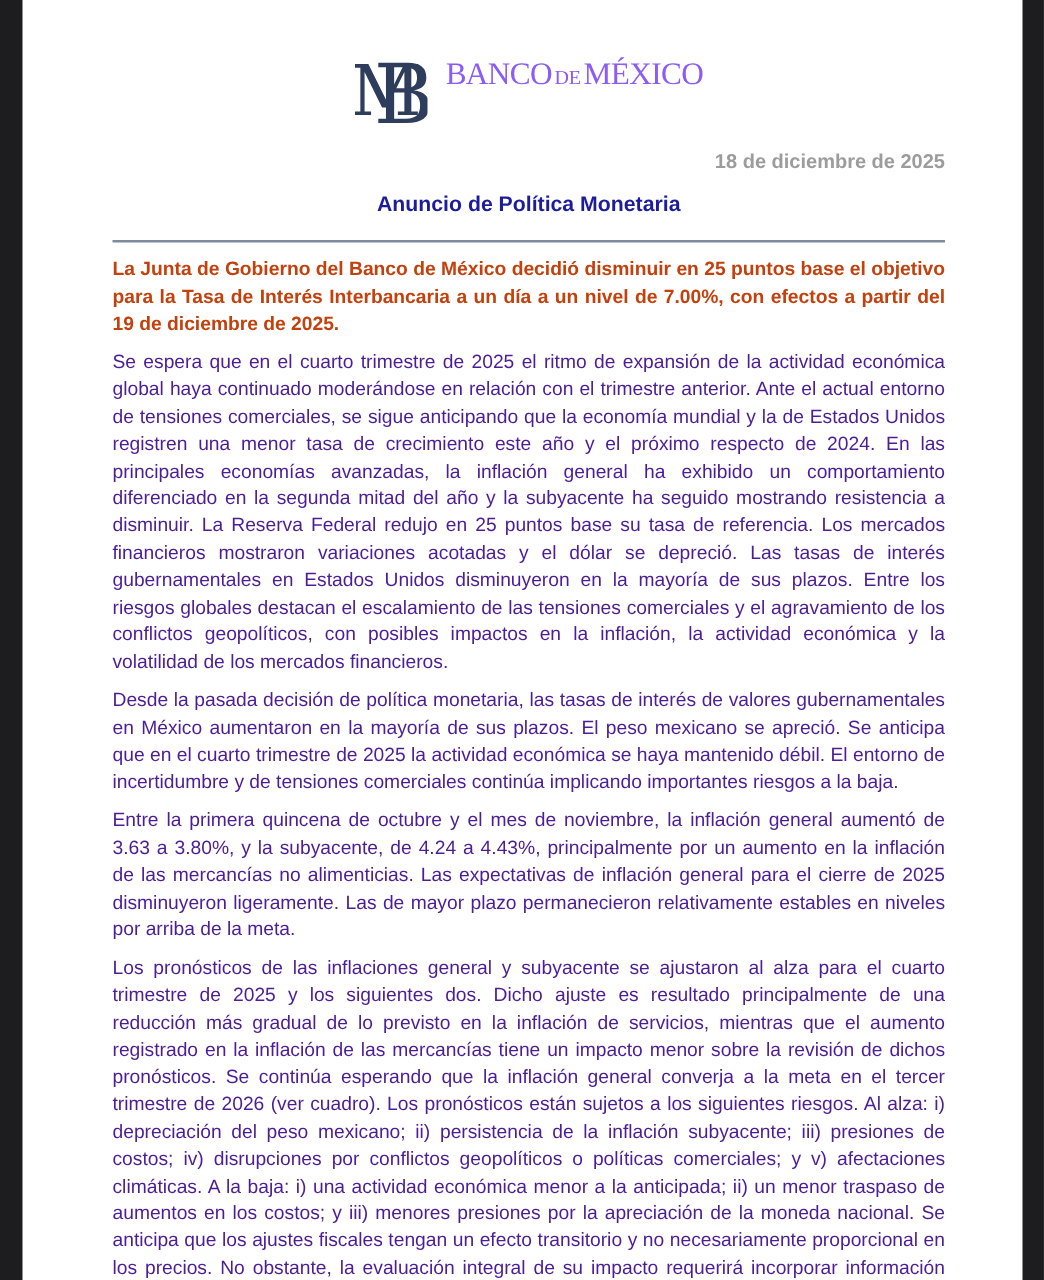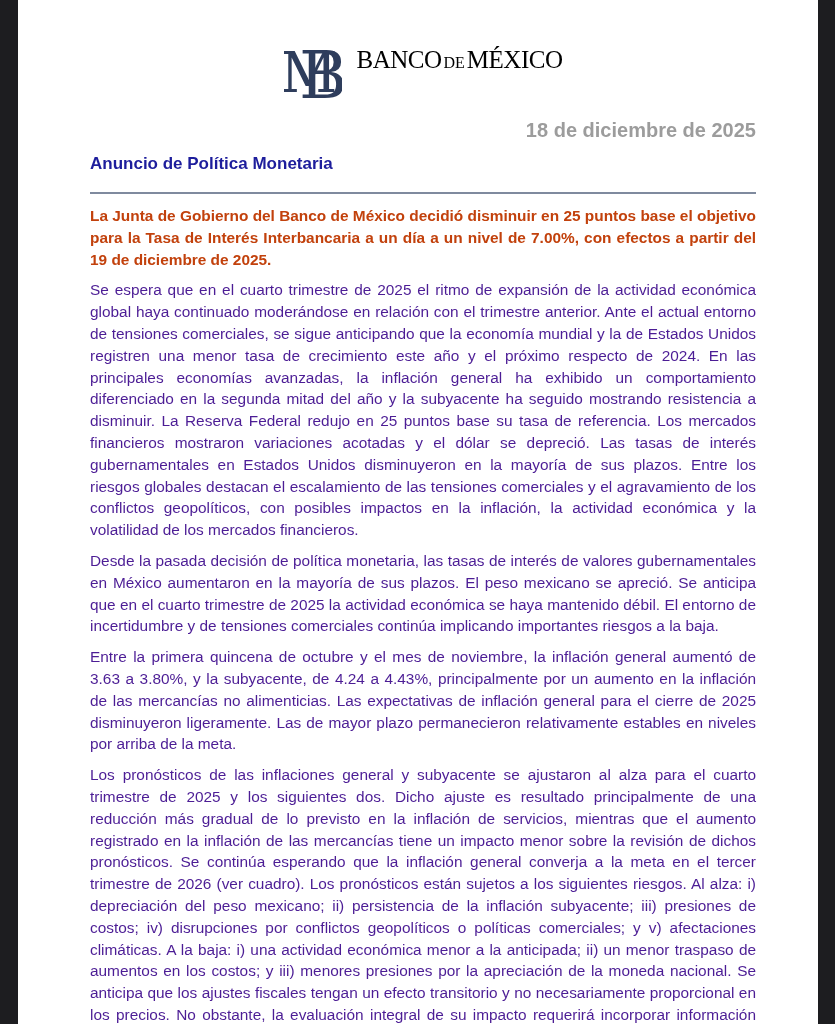--- a/index.html
+++ b/index.html
@@ -20,54 +20,55 @@
     padding:28px 62px 0 72px;
   }
   
   .logo-row {
     display:flex; justify-content:center; align-items:center;
     gap:15px; height:80px;
   }
   .monogram { flex:0 0 auto; }
   .brand {
     font-family:"Liberation Serif", "DejaVu Serif", serif;
-    color:#000000;
+    color:#8b5cf6;
     font-size:25px;
     letter-spacing:-0.5px;
     white-space:nowrap;
     font-weight:400;
     transform:translateY(-8px);
   }
   .brand .de {
     font-size:16px;
     letter-spacing:0;
     padding:0 2px;
   }
   .date-line {
     margin-top:12px;
     text-align:right;
     color:#9c9c9c;
     font-weight:700;
-    font-size:20px;
+    font-size:16px;
     line-height:20px;
   }
   .doc-type {
     margin-top:9px;
     text-align:center;
     color:#9c9c9c;
     font-weight:700;
     font-size:16px;
     line-height:20px;
   }
   .doc-title {
     margin:13px 0 0 0;
     color:#1d1d9c;
     font-weight:700;
     font-size:17px;
     line-height:22px;
+    text-align:center;
   }
   .rule {
     margin-top:17px;
     border:none;
     border-top:2px solid #7f8a9e;
     height:0;
   }
   
   .content p {
     margin:0 0 9px 0;

